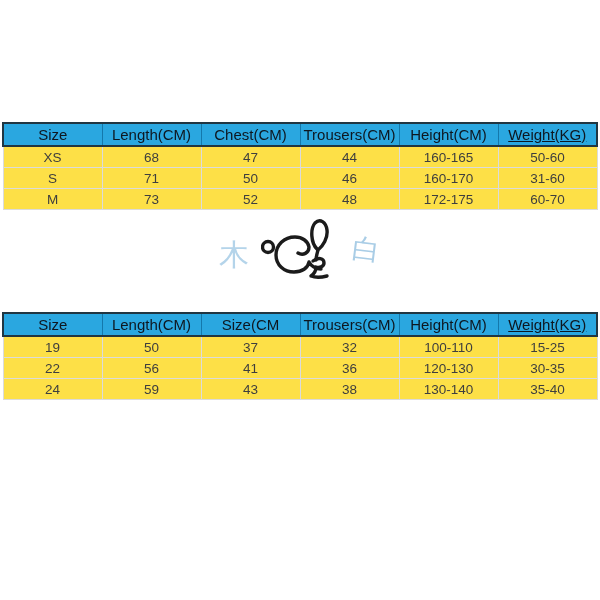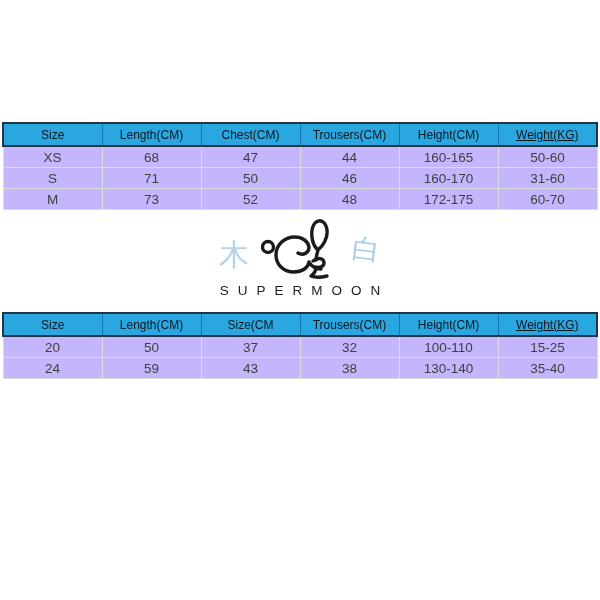--- a/index.html
+++ b/index.html
@@ -18,38 +18,38 @@
     table-layout:fixed;
   }
   .size-table.adult{ top:122px; }
   .size-table.kids{ top:312px; }
   .size-table th{
     background:var(--header-bg,#2aa7e0);
     border:1px solid var(--header-border,#1478ab);
     border-top:2px solid var(--header-outline,#203642);
     border-bottom:2px solid var(--header-outline,#203642);
     color:var(--header-text,#0e1720);
-    font-size:12px;
+    font-size:15px;
     font-weight:normal;
     height:21px;
     padding:0;
     text-align:center;
     vertical-align:middle;
   }
   .size-table th:first-child{ border-left:2px solid var(--header-outline,#203642); }
   .size-table th:last-child{ border-right:2px solid var(--header-outline,#203642);text-decoration:underline; }
   .size-table td{
     border:1px solid var(--cell-border,#dbdbdb);
     color:var(--cell-text,#3e3e3e);
     font-size:13.5px;
     height:20px;
     padding:0;
     text-align:center;
     vertical-align:middle;
-    background:#c4b5fd;
+    background:#fde047;
   }
   .logo{
     position:absolute;
     top:215px; left:0;
     width:600px; height:95px;
   }
   .cjk{
     position:absolute;
     line-height:1;
     font-family:"DejaVu Sans", sans-serif;
@@ -129,42 +129,49 @@
 
   <div class="logo">
     <span class="cjk left">木</span>
     <svg class="rabbit" viewBox="0 0 84 70" fill="none" stroke="currentColor" stroke-width="3.4" stroke-linecap="round" stroke-linejoin="round">
       <circle cx="7" cy="30" r="5.5"></circle>
       <path d="M37 36 C42 39 48 36 48 30 C47 24 41 20 34 20 C23 20 15 28 15 38 C15 48 23 55 33 55 C41 55 47 51 48 45 C50 49 55 52 60 52"></path>
       <path d="M56 32 C50 26 49 12 54 6 C59 1 65 5 66 13 C67 21 62 29 57 33 C56 37 55 40 55 43"></path>
       <path d="M52 44 C57 40 63 41 63 46 C63 50 58 51 55 50 C55 54 53 57 50 59 C55 61 62 60 66 59"></path>
     </svg>
     <span class="cjk right">白</span>
-    <div class="brand">SUPERMOON</div>
   </div>
 
   <table class="size-table kids">
     <thead>
       <tr>
           <th>Size</th>
           <th>Length(CM)</th>
           <th>Size(CM</th>
           <th>Trousers(CM)</th>
           <th>Height(CM)</th>
           <th>Weight(KG)</th>
         </tr>
     </thead>
     <tbody>
         <tr>
-          <td>20</td>
+          <td>19</td>
           <td>50</td>
           <td>37</td>
           <td>32</td>
           <td>100-110</td>
           <td>15-25</td>
+        </tr>
+        <tr>
+          <td>22</td>
+          <td>56</td>
+          <td>41</td>
+          <td>36</td>
+          <td>120-130</td>
+          <td>30-35</td>
         </tr>
         <tr>
           <td>24</td>
           <td>59</td>
           <td>43</td>
           <td>38</td>
           <td>130-140</td>
           <td>35-40</td>
         </tr>
       </tbody>

